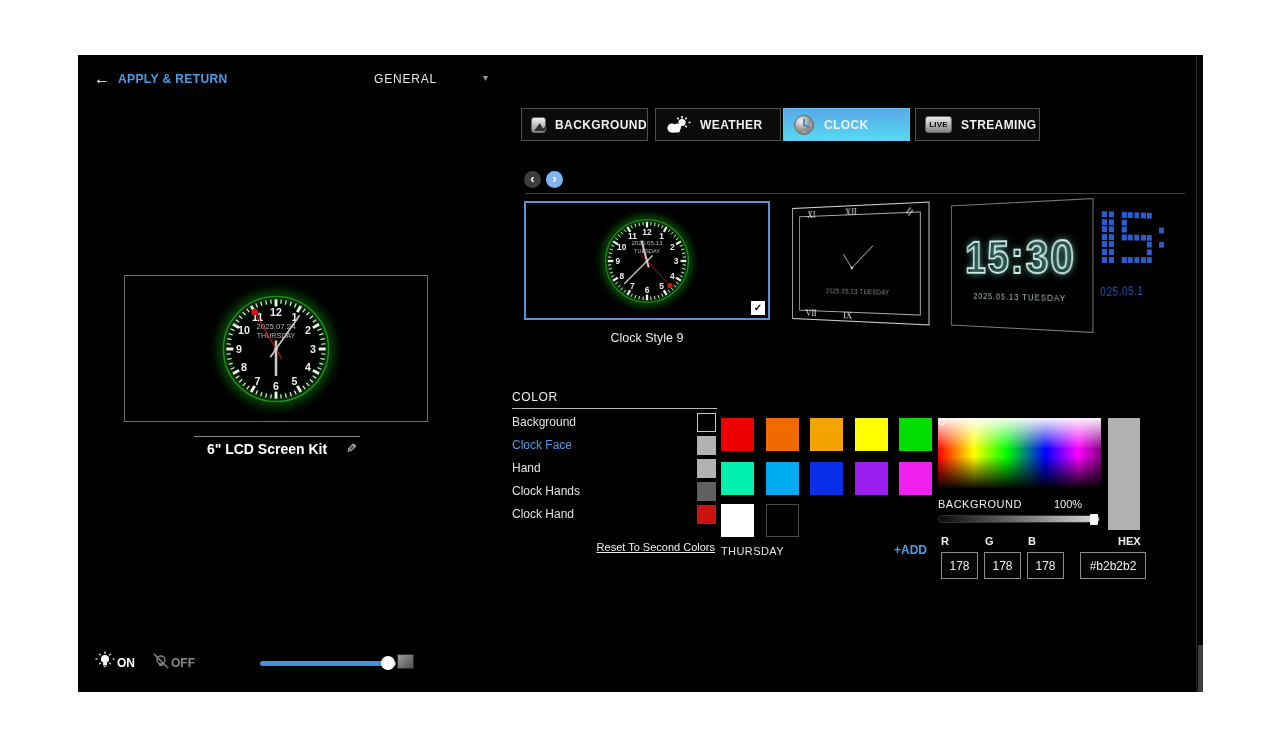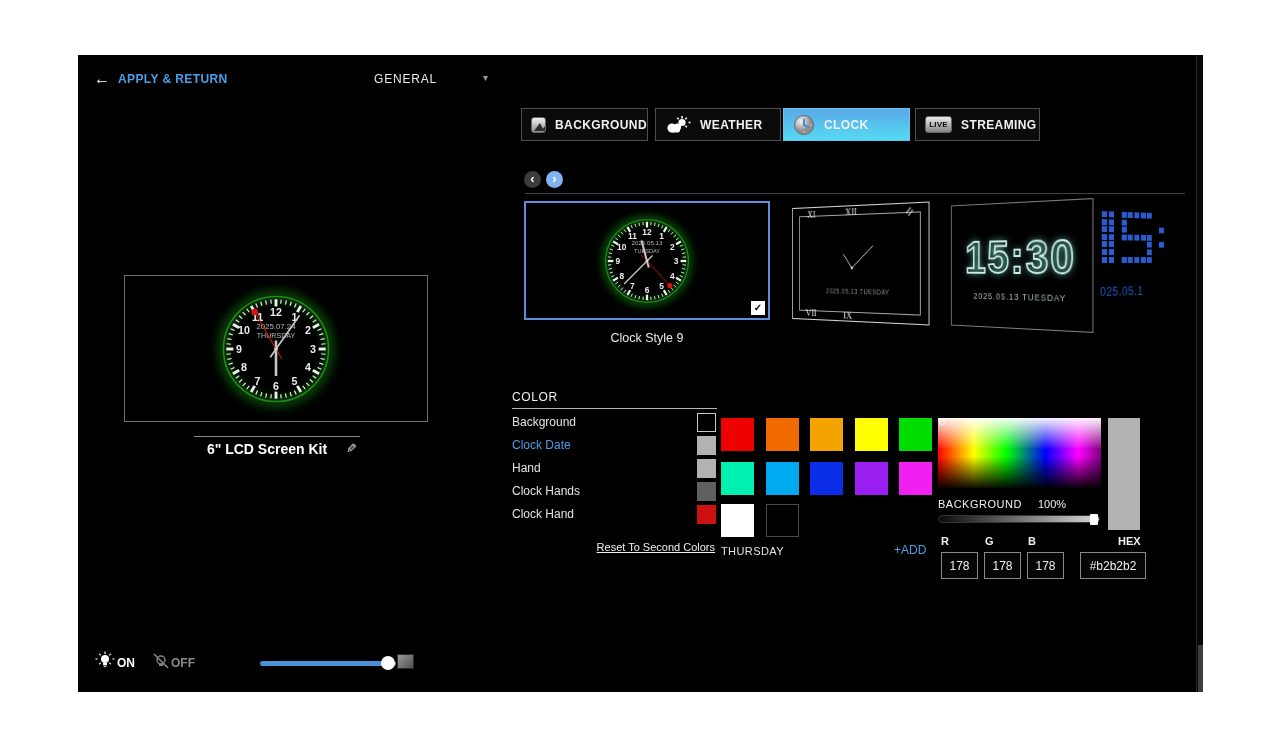--- a/index.html
+++ b/index.html
@@ -48,31 +48,31 @@
 
   
   .color-title { left:434px; top:335px; color:#efefef; font-size:12px; letter-spacing:.6px; }
   .color-divider { left:434px; top:353px; width:205px; background:#b5b5b5; height:1px; }
   .color-row-label { left:434px; font-size:12px; color:#e2e2e2; cursor:pointer; }
   .color-row-label.sel { color:#4a9fe8; }
   .color-row-swatch { left:619px; width:19px; height:19px; cursor:pointer; }
   .reset-link { left:437px; top:486px; width:200px; text-align:right; color:#efefef; font-size:11px; text-decoration:underline; cursor:pointer; }
   .pal { width:33px; height:33px; cursor:pointer; }
   .customize-label { left:643px; top:490px; color:#e2e2e2; font-size:11px; letter-spacing:.4px; }
-  .add-btn { left:816px; top:488px; color:#4a9fe8; font-size:12px; font-weight:normal; cursor:pointer; }
+  .add-btn { left:816px; top:488px; color:#4a9fe8; font-size:12px; font-weight:bold; cursor:pointer; }
 
   
   .grad-rect { left:860px; top:363px; width:163px; height:70px; cursor:crosshair;
     background:
       linear-gradient(to bottom, rgba(255,255,255,.95), rgba(255,255,255,0) 45%, rgba(0,0,0,0) 55%, rgba(0,0,0,.95)),
       linear-gradient(to right, #ff0000, #ffff00 22%, #00ff00 42%, #0000ff 66%, #ff00ff 86%, #800080); }
   .grad-marker { left:861px; top:364px; width:6px; height:6px; border:1.5px solid #fff; border-radius:50%; }
   .current-bar { left:1030px; top:363px; width:32px; height:112px; }
   .sat-label { left:860px; top:443px; color:#efefef; font-size:11px; letter-spacing:.5px; }
-  .sat-value { left:960px; top:443px; width:60px; text-align:left; color:#efefef; font-size:11px; }
+  .sat-value { left:960px; top:443px; width:60px; text-align:center; color:#efefef; font-size:11px; }
   .sat-slider { left:860px; top:460px; width:162px; height:8px; border-radius:4px; background:linear-gradient(to right,#0b0b0b,#d8d8d8); border:1px solid #333; cursor:pointer; }
   .sat-thumb { left:1012px; top:459px; width:8px; height:11px; background:#fff; border-radius:1px; cursor:pointer; }
   .rgb-label { top:480px; color:#efefef; font-size:11px; font-weight:bold; }
   .val-input { top:497px; height:27px; background:#060606; border:1px solid #8a8a8a; color:#efefef; font-size:12px; text-align:center; font-family:"Liberation Sans", sans-serif; }
 
   
   .on-label { left:39px; top:601px; color:#fff; font-size:12px; font-weight:bold; }
   .off-label { left:93px; top:601px; color:#8a8a8a; font-size:12px; font-weight:bold; }
   .bright-track { left:182px; top:606px; width:136px; height:5px; background:#4a90d8; border-radius:3px; cursor:pointer; }
   .bright-thumb { left:303px; top:601px; width:14px; height:14px; border-radius:50%; background:#fff; cursor:grab; }
@@ -407,21 +407,21 @@
   <div class="abs device-line"></div>
   <div class="abs device-label">6" LCD Screen Kit</div>
   <div class="abs edit-pencil">✎</div>
 
   <div class="abs color-title">COLOR</div>
   <div class="abs color-divider"></div>
 
   <div class="abs color-row-label" style="top:360px;">Background</div>
   <div class="abs color-row-swatch" style="top: 358px; border: 1px solid rgb(200, 200, 200); background: rgb(0, 0, 0);"></div>
 
-  <div class="abs color-row-label sel" style="top:383px;">Clock Date</div>
+  <div class="abs color-row-label sel" style="top:383px;">Clock Face</div>
   <div class="abs color-row-swatch" style="top: 381px; background: rgb(178, 178, 178);"></div>
 
   <div class="abs color-row-label" style="top:406px;">Hand</div>
   <div class="abs color-row-swatch" style="top: 404px; background: rgb(178, 178, 178);"></div>
 
   <div class="abs color-row-label" style="top:429px;">Clock Hands</div>
   <div class="abs color-row-swatch" style="top: 427px; background: rgb(96, 96, 96);"></div>
 
   <div class="abs color-row-label" style="top:452px;">Clock Hand</div>
   <div class="abs color-row-swatch" style="top: 450px; background: rgb(204, 17, 17);"></div>

